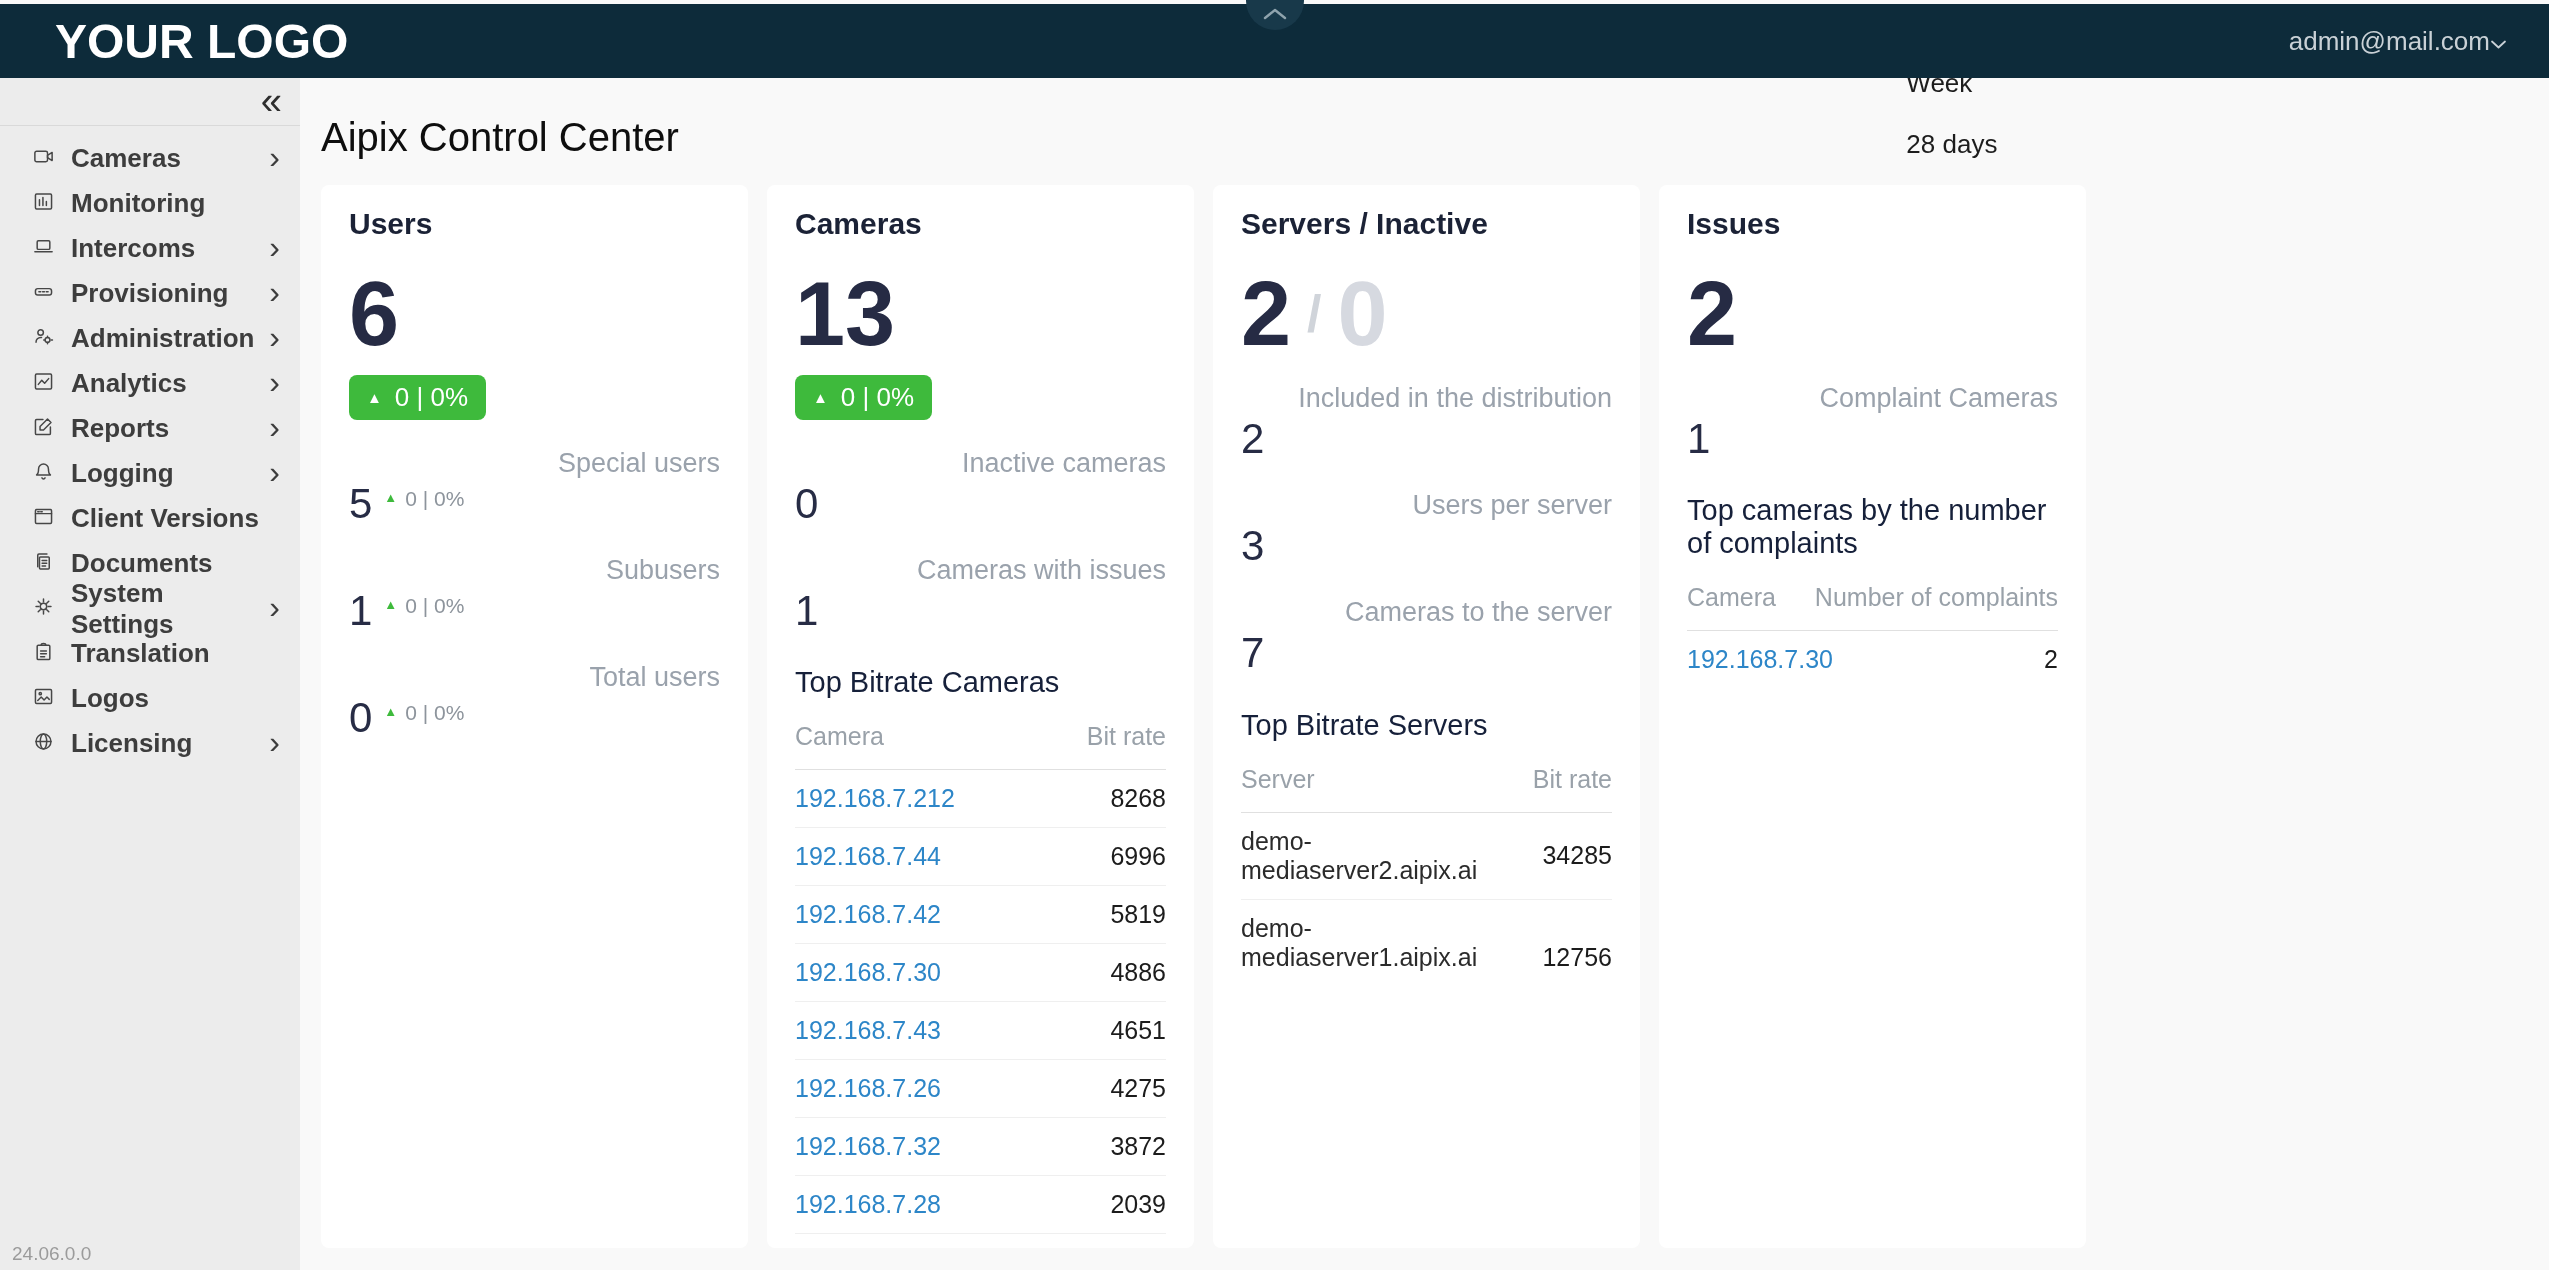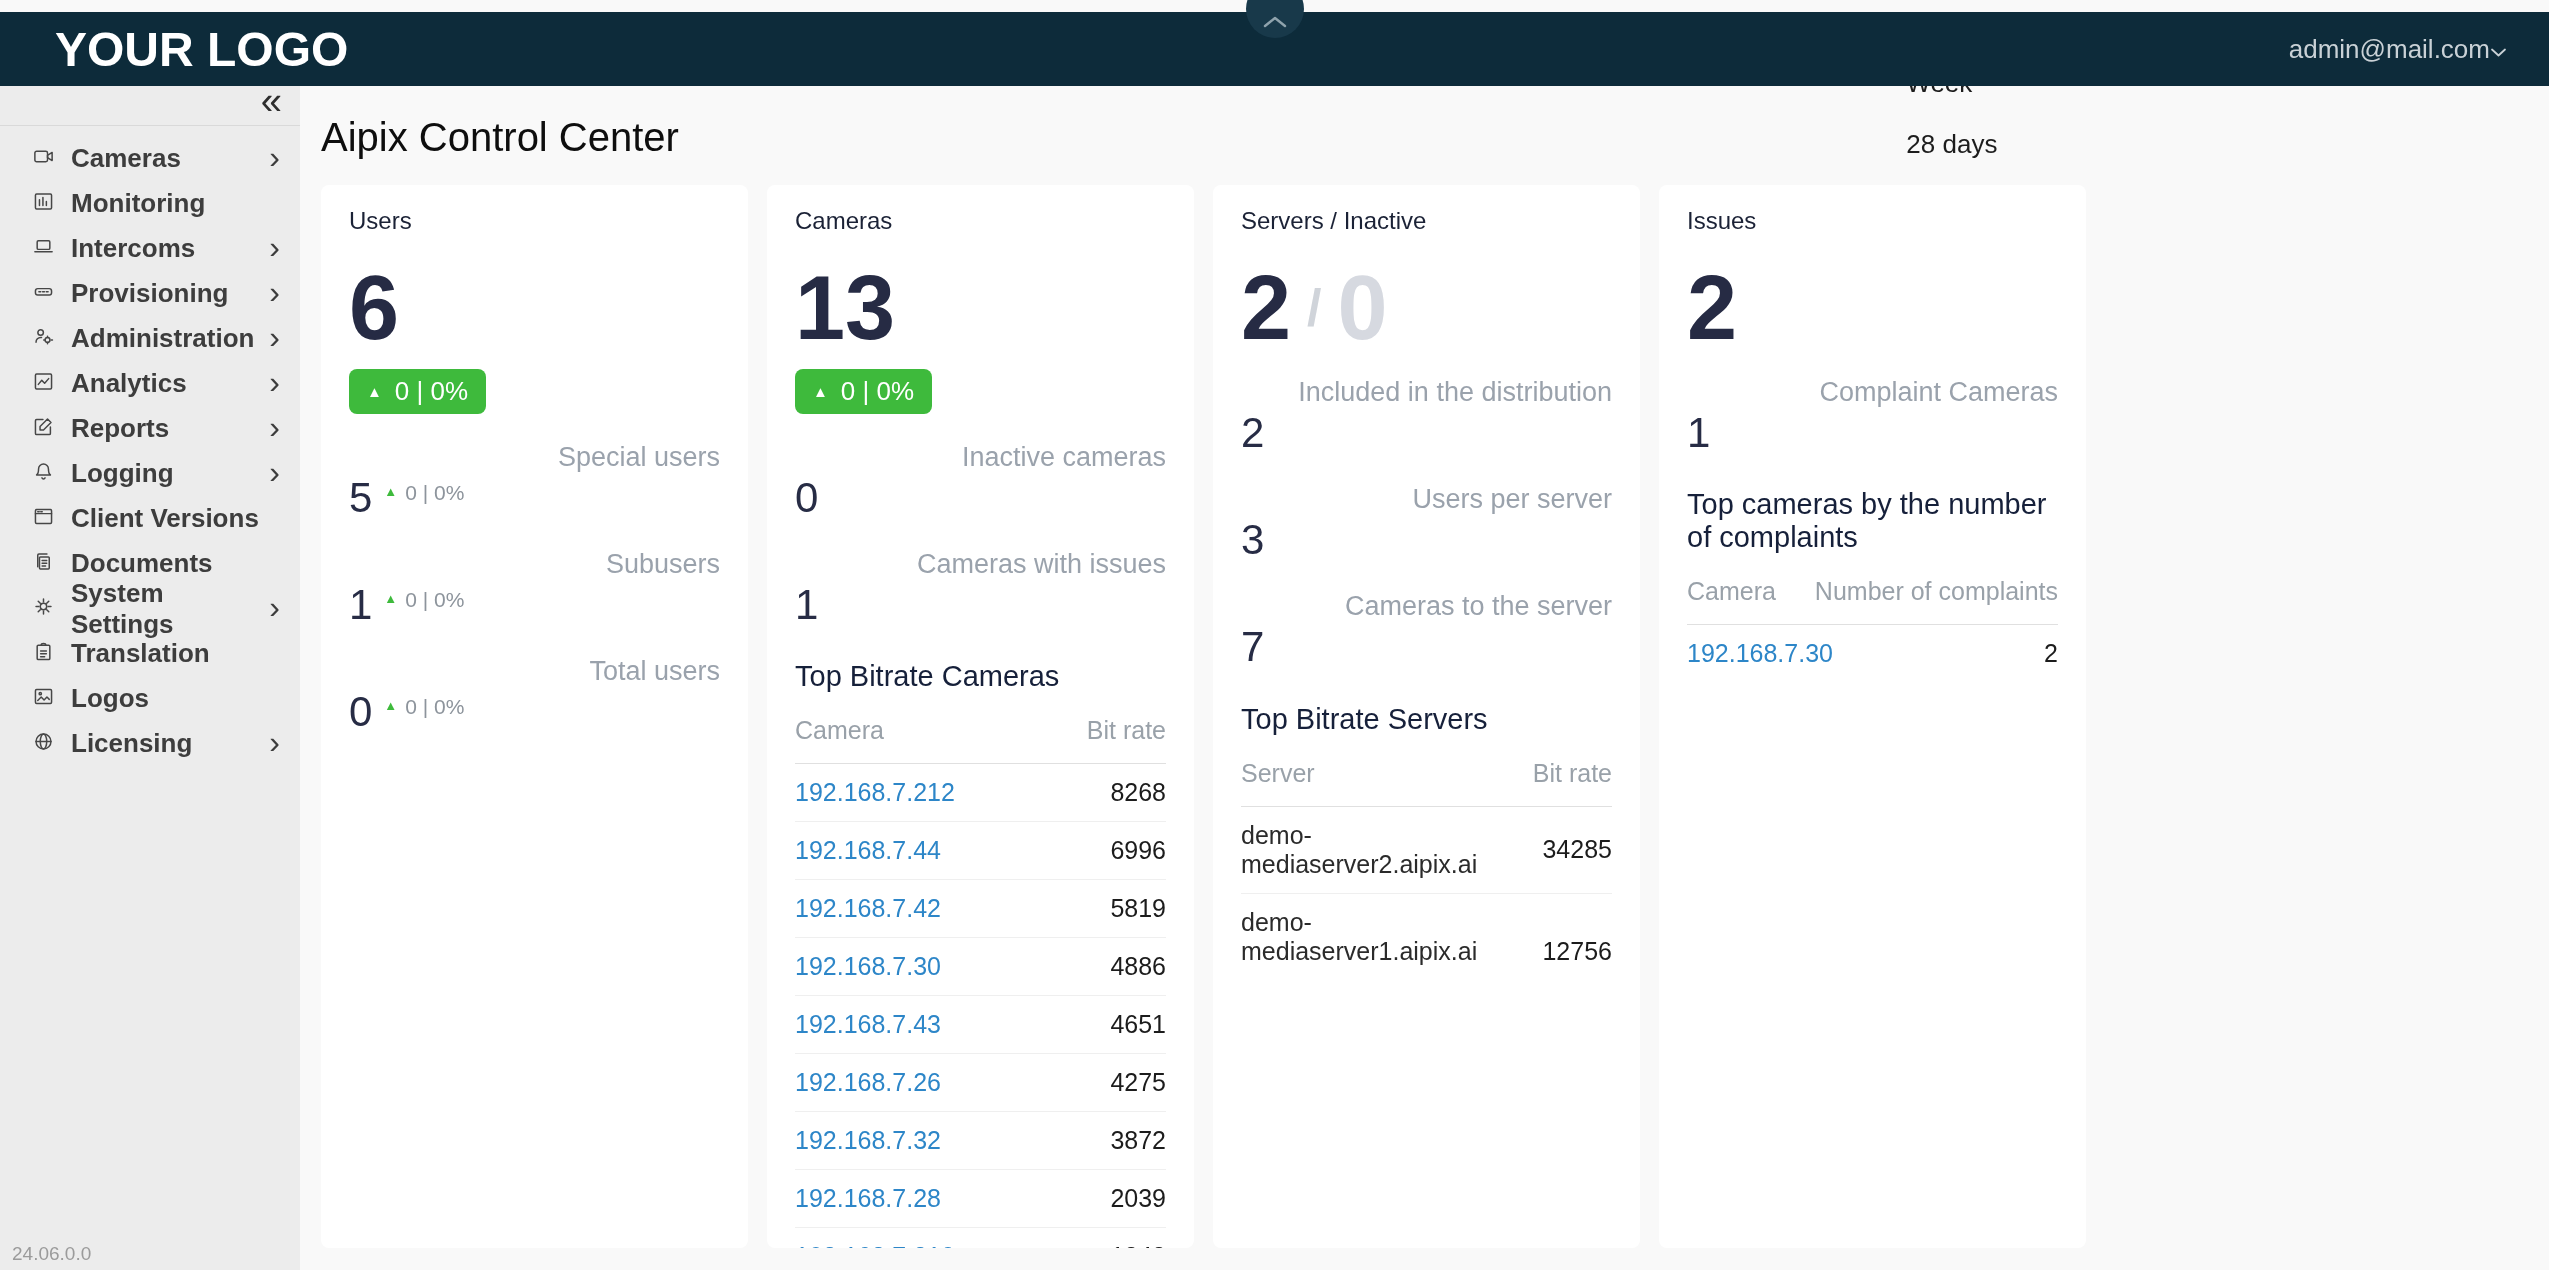--- a/index.html
+++ b/index.html
@@ -1,20 +1,20 @@
 <!DOCTYPE html>
 <html><head>
 <meta charset="utf-8">
 <style>
   * { margin:0; padding:0; box-sizing:border-box; }
   html,body { width:2549px; height:1270px; overflow:hidden; }
   body { font-family:"Liberation Sans", sans-serif; background:#f9f9f9; position:relative; }
 
   
-  .topbar { position:absolute; top:12px; left:0; right:0; height:74px; background:#0d2b3a;
+  .topbar { position:absolute; top:4px; left:0; right:0; height:74px; background:#0d2b3a;
             display:flex; align-items:center; justify-content:space-between;
             padding:0 42px 0 55px; z-index:6; }
   .logo { color:#ffffff; font-size:48px; font-weight:bold; letter-spacing:0px; }
   .user { color:#c9d1d6; font-size:26px; display:flex; align-items:center; gap:0; cursor:pointer; }
   .top-toggle { position:absolute; left:50%; top:-32px; transform:translateX(-50%);
                 width:58px; height:58px; border-radius:50%; background:#18394a;
                 display:flex; align-items:flex-end; justify-content:center; padding-bottom:5px; cursor:pointer; }
 
   
   .sidebar { position:absolute; top:74px; left:0; bottom:0; width:300px; background:#ececec; z-index:5; }
@@ -37,21 +37,21 @@
   .date-input { width:248px; border:none; border-bottom:1px solid #8f8f8f; background:transparent;
                 font-size:24px; color:#a0a0a0; padding:0 4px 9px; outline:none;
                 font-family:"Liberation Sans", sans-serif; }
   .filters { display:flex; gap:30px; font-size:26px; color:#1d1d1d;flex-direction:column; }
   .filter { cursor:pointer; }
   .filter.active { color:#2b7de2; }
 
   .cards { display:flex; gap:19px; margin-top:25px; }
   .card { width:427px; height:1063px; background:#ffffff; border-radius:8px;
           padding:22px 28px; overflow:hidden; }
-  .card-title { font-size:24px; color:#1b2236; }
+  .card-title { font-size:30px; color:#1b2236;font-weight:bold; }
   .big-row { margin-top:32px; display:flex; align-items:center; gap:16px; height:82px; }
   .big { font-size:90px; font-weight:bold; color:#262b44; line-height:1; }
   .big-sep { font-size:52px; font-weight:bold; color:#d0d4da; line-height:1; }
   .big-muted { font-size:90px; font-weight:bold; color:#d6d9e0; line-height:1; }
   .badge { margin-top:20px; display:inline-flex; align-items:center; gap:13px; background:#3eba3c;
            color:#ffffff; font-size:26px; padding:7px 18px; border-radius:8px; }
   .badge .tri { font-size:15px; line-height:1; }
 
   .stat { margin-top:28px; }
   .stat-label { font-size:27px; color:#9aa2ac;text-align:right; }

